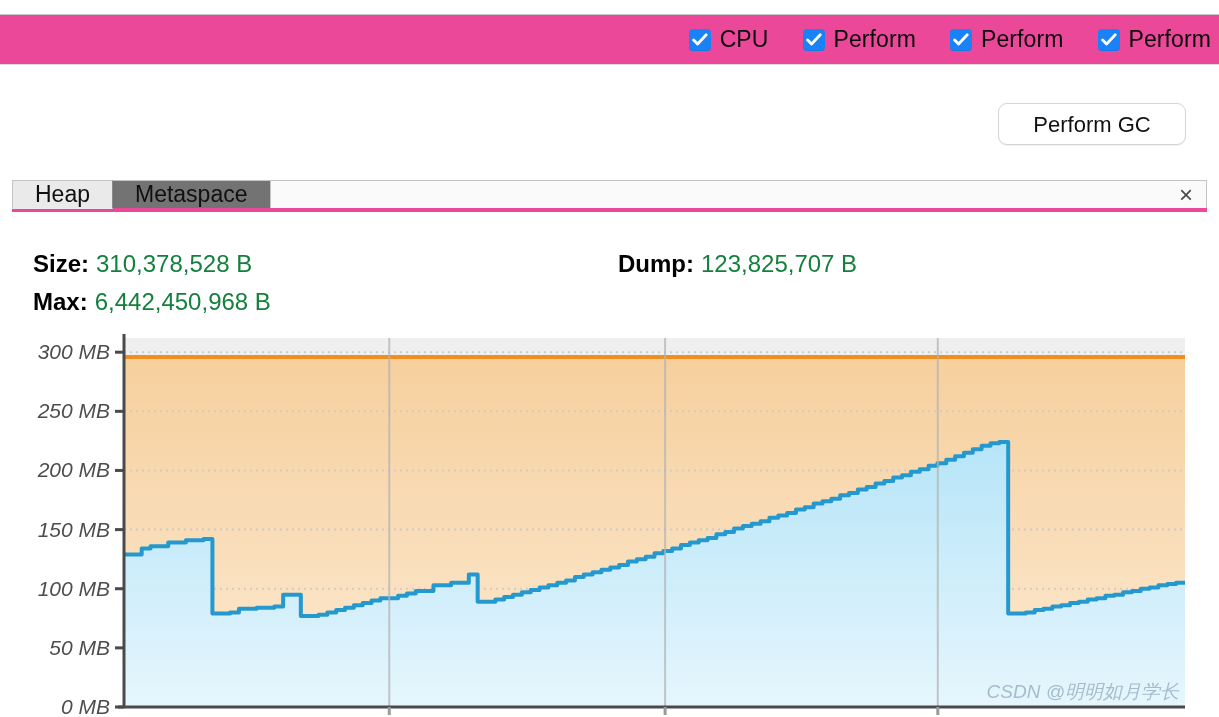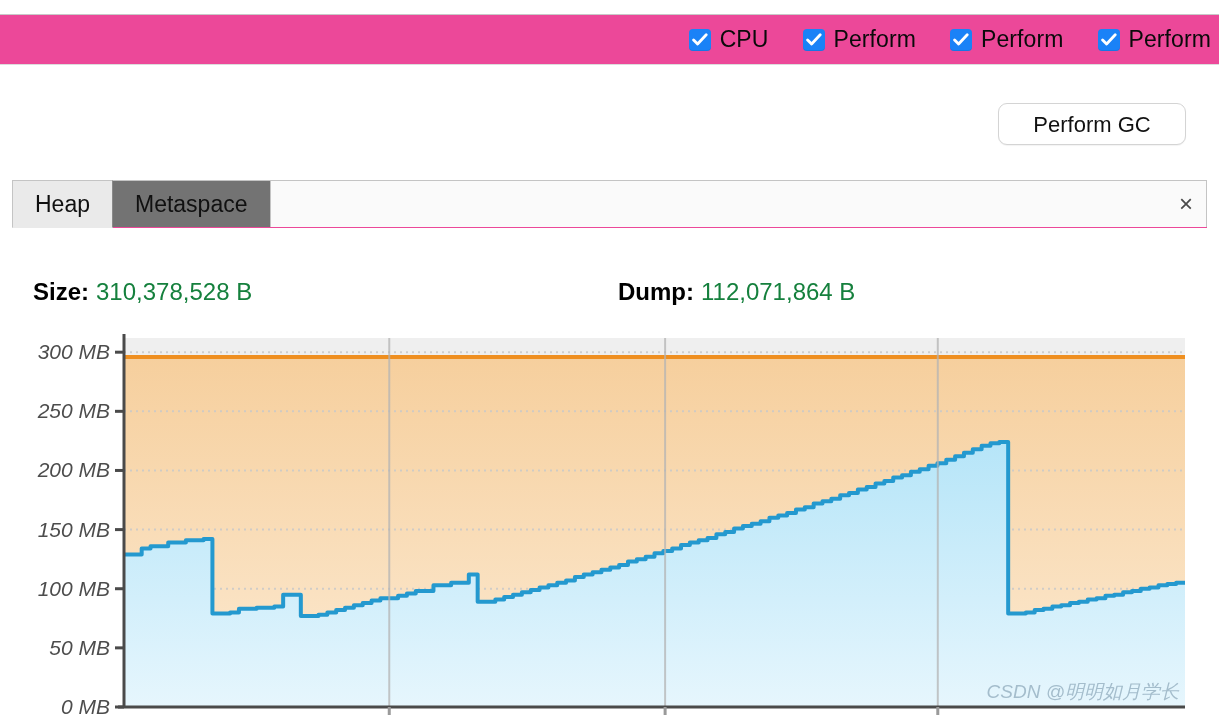--- a/index.html
+++ b/index.html
@@ -39,23 +39,23 @@
   .btn {
     background: #ffffff; border: 1px solid #d4d4d4; border-radius: 9px;
     font-size: 22px; color: #111; font-family: "Liberation Sans", sans-serif;
     padding: 8px 8px; min-width: 188px; height: 42px;
     box-shadow: 0 1px 1px rgba(0,0,0,.05);
     cursor: default; box-sizing: border-box;
   }
 
   
   .tabstrip {
-    position: absolute; left: 12px; top: 180px; width: 1195px; height: 48px;
+    position: absolute; left: 12px; top: 180px; width: 1195px; height: 32px;
     display: flex; align-items: stretch;
-    border-bottom: 1px solid #ec4899;
+    border-bottom: 4px solid #ec4899;
     box-sizing: border-box;
     text-align: center;
   }
   .tab {
     display: flex; align-items: center; justify-content: center;
     font-size: 23px; color: #101010; padding: 0 22px;
     background: #737373;
     border-left: 1px solid #c4c4c4; border-right: 1px solid #c4c4c4;
     border-top: 1px solid #c4c4c4;
     box-sizing: border-box; cursor: default;
@@ -72,21 +72,21 @@
     flex: 1 1 auto; background: #fafafa;
     border-top: 1px solid #c4c4c4; border-right: 1px solid #c4c4c4;
     box-sizing: border-box;
     display: flex; align-items: center; justify-content: flex-end;
     padding-right: 13px;
   }
   .close-x { font-size: 24px; color: #4a4a4a; line-height: 1; cursor: default; }
 
   
   .stats { position: absolute; left: 33px; top: 250px; width: 1100px; }
-  .stat-row { display: flex; align-items: baseline; height: 38px; margin-top: 28px; }
+  .stat-row { display: flex; align-items: baseline; height: 38px; }
   .stat-cell { display: flex; align-items: baseline; gap: 7px; }
   .stat-cell.left { width: 585px; }
   .stat-key { font-size: 24px; font-weight: bold; color: #000; }
   .stat-val { font-size: 24px; color: #15803d; }
 
   
   .chartwrap { position: absolute; left: 0; top: 334px; width: 1219px; height: 383px; font-style: italic; }
   .ylabel { font-size: 21px; fill: #4d4d4d; }
   .wm { font-size: 19px; fill: #9ab4c4; opacity: .85; }
 </style>
@@ -154,21 +154,27 @@
   </div>
 
   <div class="stats">
     <div class="stat-row">
       <div class="stat-cell left">
         <span class="stat-key">Size:</span>
         <span class="stat-val">310,378,528 B</span>
       </div>
       <div class="stat-cell">
         <span class="stat-key">Dump:</span>
-        <span class="stat-val">112,071,864 B</span>
+        <span class="stat-val">123,825,707 B</span>
+      </div>
+    </div>
+    <div class="stat-row">
+      <div class="stat-cell left">
+        <span class="stat-key">Max:</span>
+        <span class="stat-val">6,442,450,968 B</span>
       </div>
     </div>
   </div>
 
   <div class="chartwrap">
     <svg id="chart-svg" width="1219" height="383" viewBox="0 0 1219 383">
         <defs>
           <linearGradient id="gOrange" x1="0" y1="0" x2="0" y2="1">
             <stop offset="0" stop-color="#f6cf9d"></stop>
             <stop offset="1" stop-color="#fcead2"></stop>

